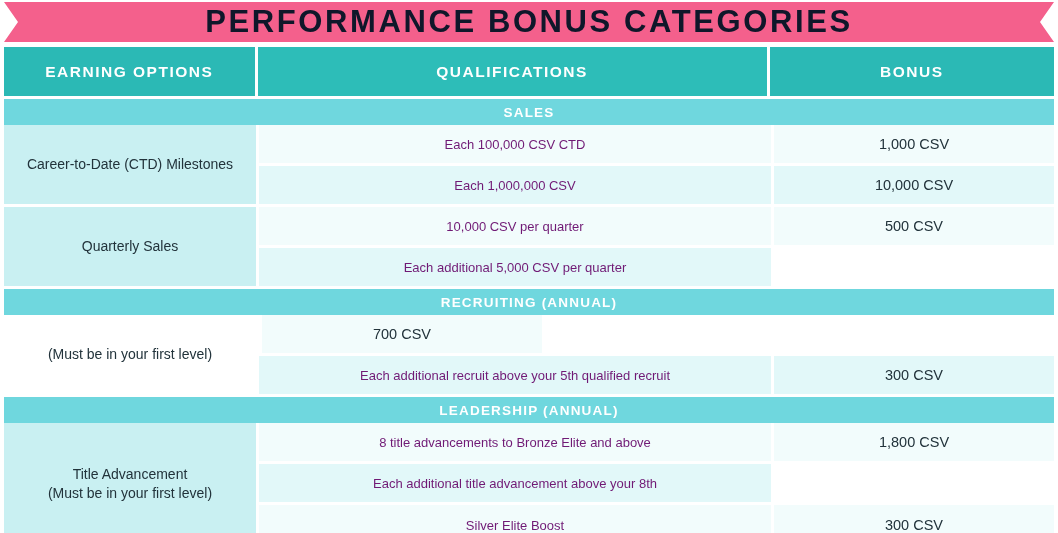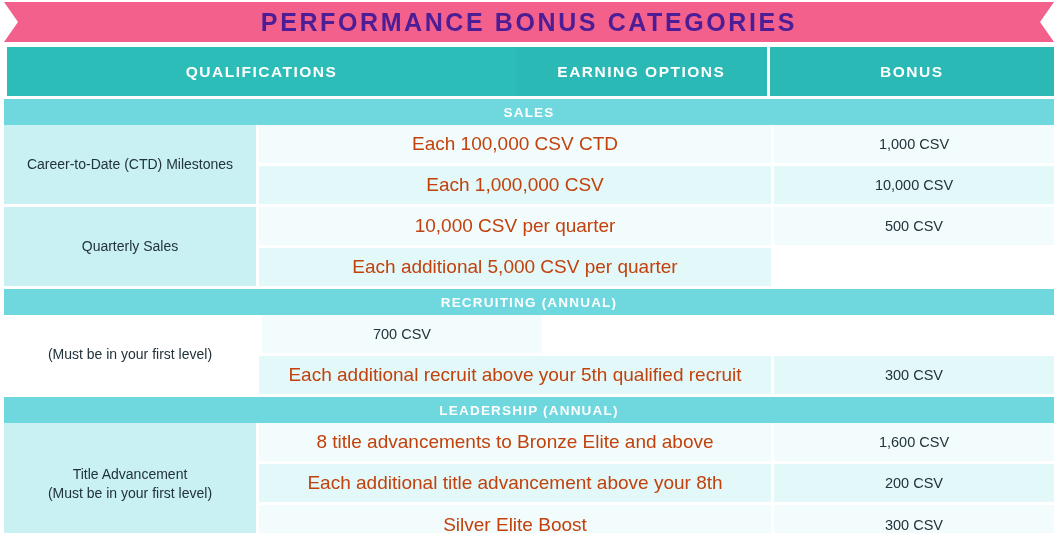--- a/index.html
+++ b/index.html
@@ -41,22 +41,22 @@
     clip-path: polygon(
       0px 0px,
       1050px 0px,
       1036px 20px,
       1050px 40px,
       0px 40px,
       14px 20px
     );
   }
   .banner-title {
-    color: #4c1d95;
-    font-size: 25px;
+    color: #0f172a;
+    font-size: 31px;
     font-weight: bold;
     letter-spacing: 2.6px;
     white-space: nowrap;
   }
 
   
   .table {
     position: relative;
     width: 1050px;
     margin: 3px 0 0 4px;
@@ -139,22 +139,22 @@
     width: 795px;
   }
   .drow + .drow { margin-top: 3px; }
   .qual {
     width: 512px;
     box-sizing: border-box;
     display: flex;
     align-items: center;
     justify-content: center;
     text-align: right;
-    font-size: 19px;
-    color: #c2410c;
+    font-size: 13px;
+    color: #701a75;
     padding: 0 8px;
   }
   .bonus {
     width: 280px;
     margin-left: 3px;
     box-sizing: border-box;
     display: flex;
     align-items: center;
     justify-content: center;
     text-align: center;
@@ -173,22 +173,22 @@
 
   <div class="banner-wrap">
     <div class="banner">
       <div class="banner-title">PERFORMANCE BONUS CATEGORIES</div>
     </div>
   </div>
 
   <div class="table">
 
     <div class="row hdr-row">
+      <div class="cell hdr c1">EARNING OPTIONS</div>
       <div class="cell hdr c2">QUALIFICATIONS</div>
-      <div class="cell hdr c1">EARNING OPTIONS</div>
       <div class="cell hdr c3">BONUS</div>
     </div>
 
     <div class="section-row">
       <div class="section">SALES</div>
     </div>
 
     <div class="group">
       <div class="label-cell h38" style="height:79px;">Career-to-Date (CTD) Milestones</div>
       <div class="rows-wrap">
@@ -236,25 +236,24 @@
     <div class="section-row">
       <div class="section">LEADERSHIP (ANNUAL)</div>
     </div>
 
     <div class="group">
       <div class="label-cell" style="height:122px; white-space:pre-line;">Title Advancement
 (Must be in your first level)</div>
       <div class="rows-wrap">
         <div class="drow">
           <div class="qual h38 tint-a">8 title advancements to Bronze Elite and above</div>
-          <div class="bonus h38 tint-a">1,600 CSV</div>
+          <div class="bonus h38 tint-a">1,800 CSV</div>
         </div>
         <div class="drow">
           <div class="qual h38 tint-b">Each additional title advancement above your 8th</div>
-          <div class="bonus h38 tint-b">200 CSV</div>
         </div>
         <div class="drow">
           <div class="qual h40 tint-a">Silver Elite Boost</div>
           <div class="bonus h40 tint-a">300 CSV</div>
         </div>
       </div>
     </div>
 
   </div>
 </div>

